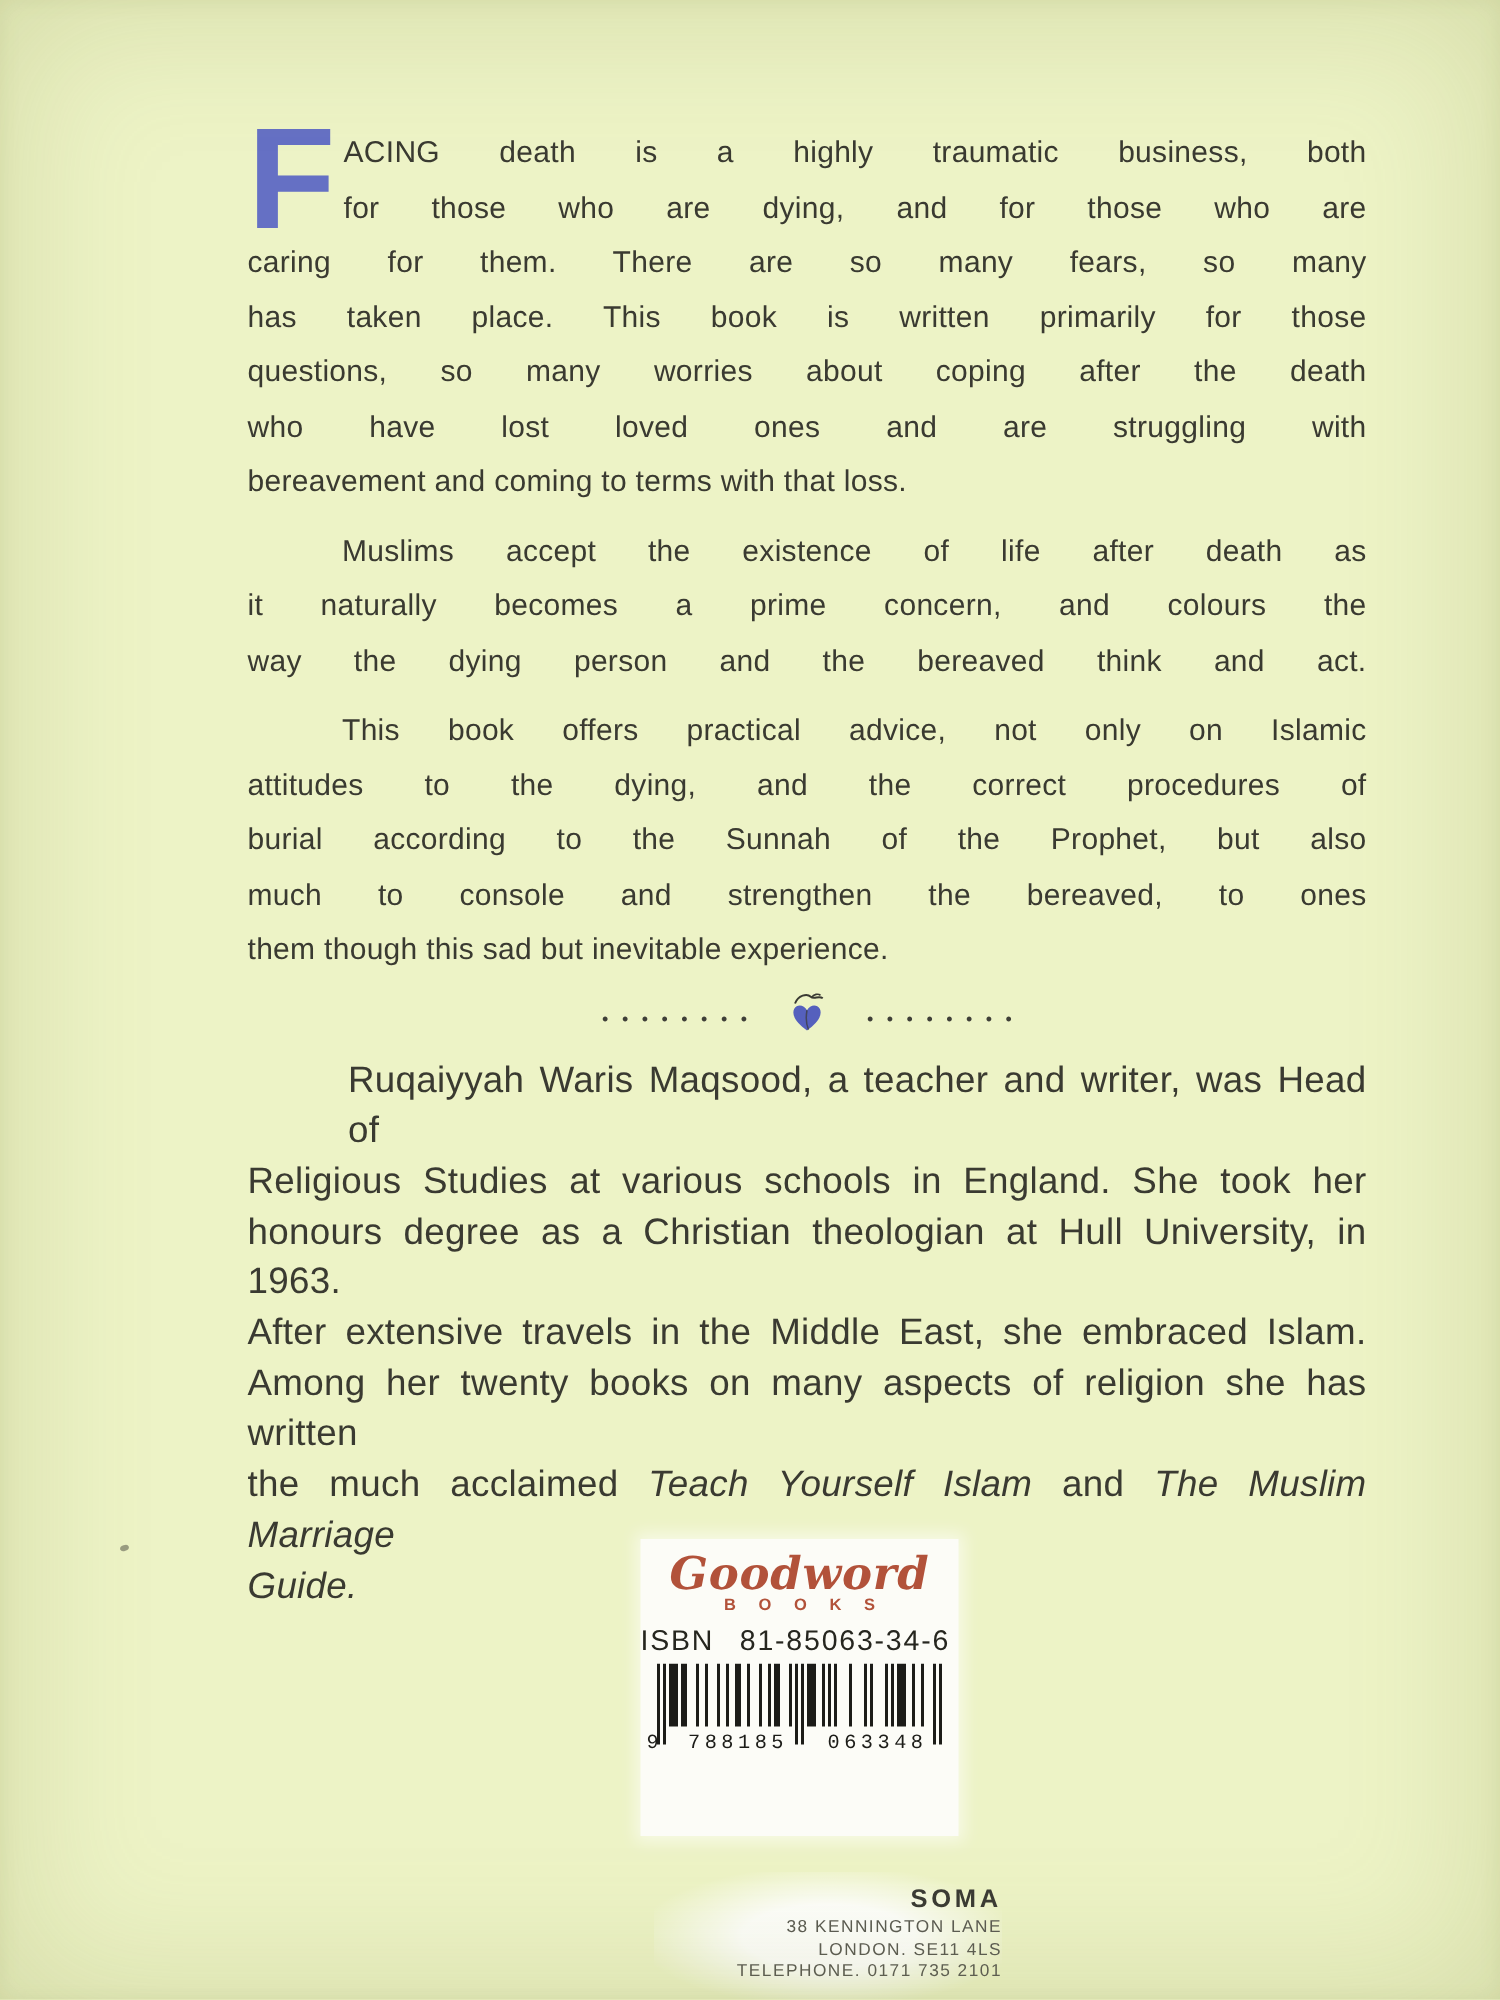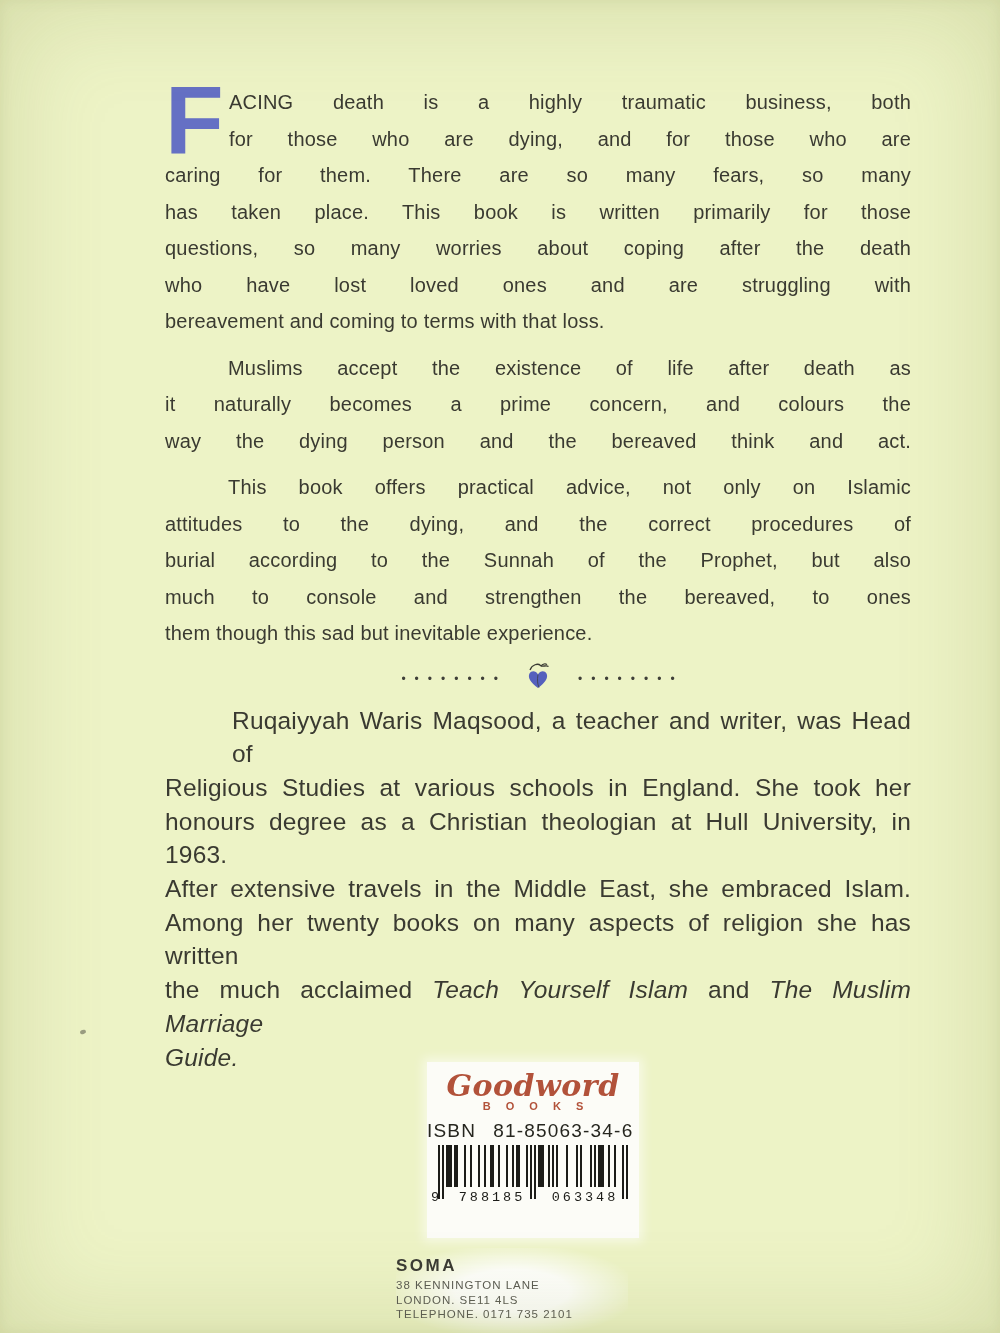--- a/index.html
+++ b/index.html
@@ -46,21 +46,21 @@
   .bio { margin-top:8px; }
   .bio .line {
     font-size:24.5px; line-height:33.7px; letter-spacing:0.2px;
     text-align:justify; text-align-last:justify;
   }
   .bio .line.last { text-align-last:left; }
   .bio .bio-indent { padding-left:67px; }
   .bio i { font-style:italic; }
 
   .label {
-    position:absolute; left:427px; top:1062px; width:212px; height:176px;
+    position:absolute; left:427px; top:1026px; width:212px; height:198px;
     background:#fcfcf7; text-align:center;
     box-shadow:0 0 10px 4px rgba(255,255,255,0.55);
   }
   .goodword {
     margin-top:8px;
     font-family:"DejaVu Serif","Liberation Serif",serif;
     font-style:italic; font-weight:700; font-size:30px; line-height:32px;
     color:#b2523a; letter-spacing:0.5px;
   }
   .books {
@@ -71,22 +71,22 @@
     margin-top:8px; display:flex; justify-content:flex-start; gap:17px;
     font-size:19px; font-weight:400; color:#26261f; letter-spacing:1.2px;
   }
   .barcode-wrap { margin-top:3px; }
   .barcode-wrap svg { display:block; margin:0 auto; }
   .bc-digit {
     font-family:"Liberation Mono","DejaVu Sans Mono",monospace;
     font-size:13.5px; fill:#1c1c18; letter-spacing:3px;
   }
   .soma {
-    position:absolute; left:396px; top:1248px; width:232px;
-    text-align:left; padding:8px 0 12px 0;
+    position:absolute; left:436px; top:1248px; width:232px;
+    text-align:right; padding:8px 0 12px 0;
     background:radial-gradient(ellipse at center, rgba(255,255,255,0.92) 35%, rgba(255,255,255,0) 78%);
   }
   .soma-name {
     font-size:17px; font-weight:700; letter-spacing:2.5px; color:#3a3a34;
     margin-bottom:2px;
   }
   .soma-line {
     font-size:11.5px; line-height:14.5px; letter-spacing:1px; color:#5a5a52;
   }
   .speck {

